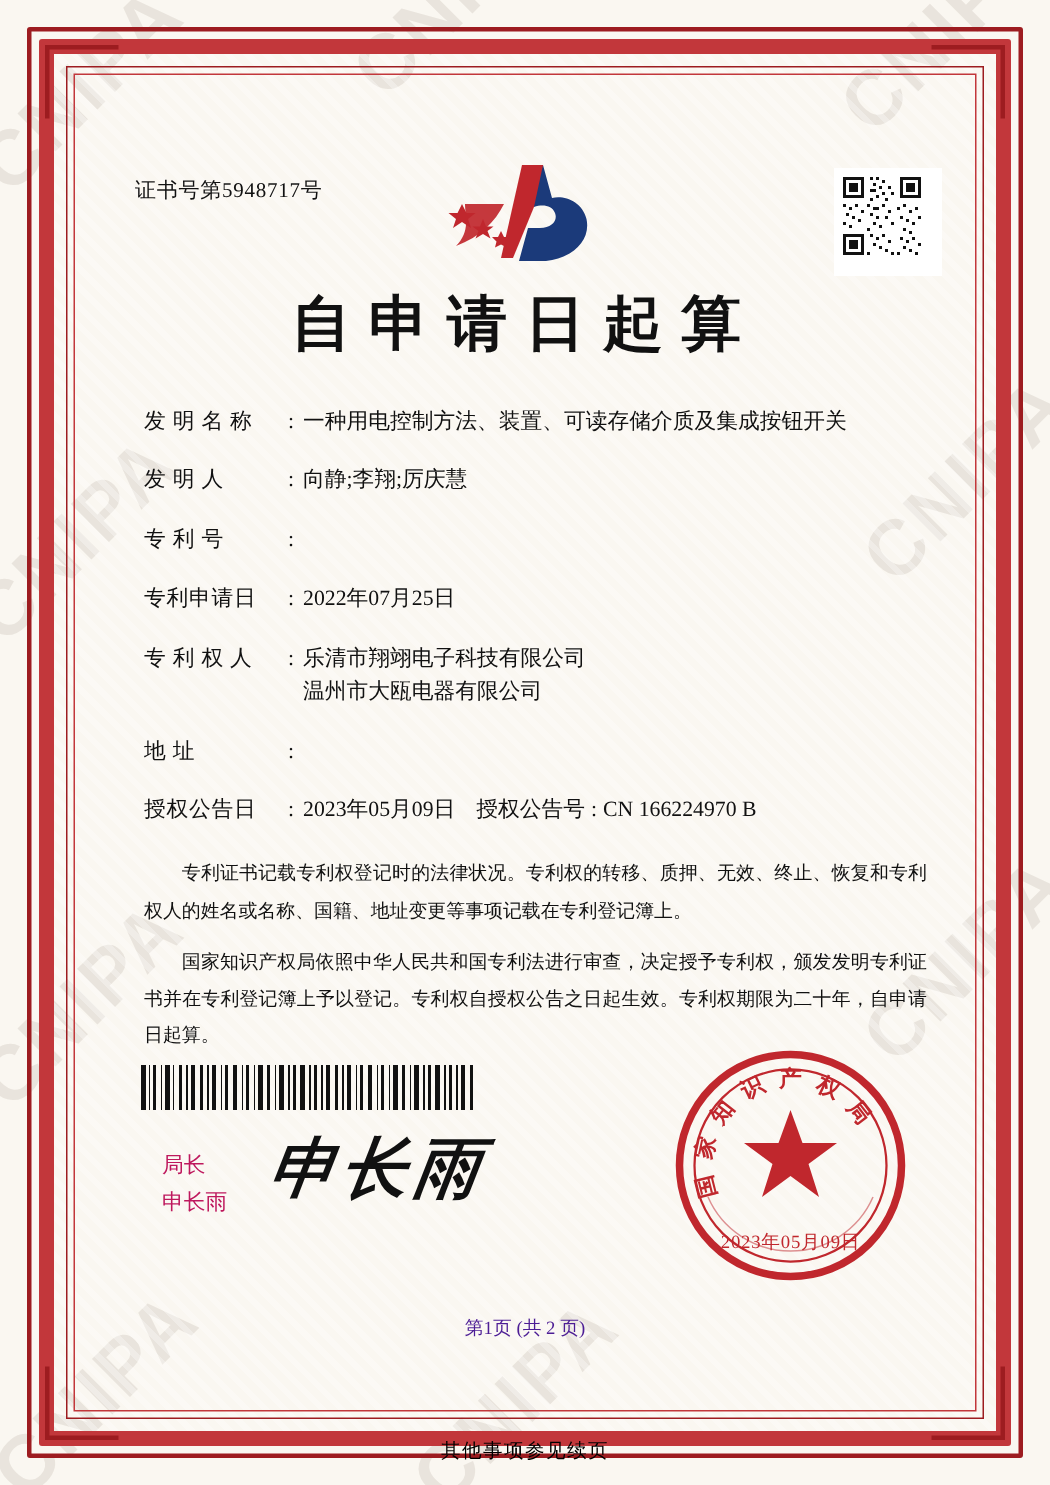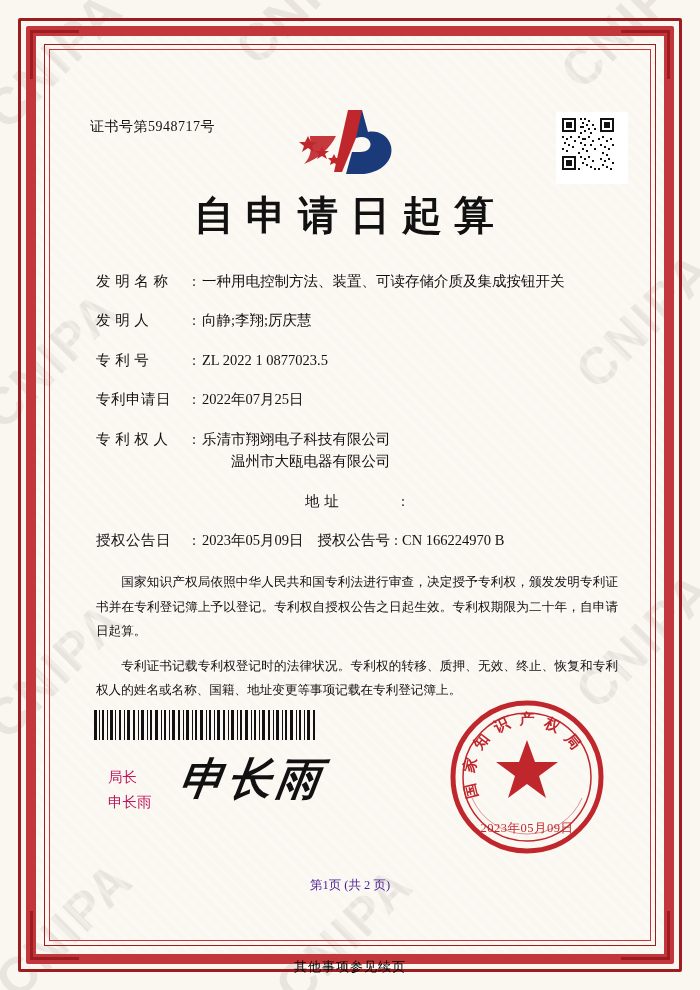--- a/index.html
+++ b/index.html
@@ -123,36 +123,35 @@
     top: 210px;
     left: 36px;
     right: 20px;
     font-size: 14.5px;
     color: #111;
     line-height: 1.55;
   }
   .field-row {
     display: flex;
     margin-bottom: 17px;
-    justify-content: center;
   }
   .field-label {
     width: 96px;
     flex: 0 0 96px;
     letter-spacing: 0.5px;
     white-space: nowrap;
   }
   .field-colon {
     flex: 0 0 10px;
   }
   .field-value {
     flex: 1 1 auto;
     word-break: break-all;
   }
-  .field-value .line2 { display: block; margin-left: 29px; }
+  .field-value .line2 { display: block; }
   .inline-pair {
     display: flex;
   }
   .inline-pair .second-label {
     margin-left: 14px;
     white-space: nowrap;
   }
 
   .paras {
     position: absolute;
@@ -361,21 +360,20 @@
 
       <div class="field-row">
         <div class="field-label">发 明 人</div>
         <div class="field-colon">:</div>
         <div class="field-value">向静;李翔;厉庆慧</div>
       </div>
 
       <div class="field-row">
         <div class="field-label">专 利 号</div>
         <div class="field-colon">:</div>
-        <div class="field-value">ZL 2022 1 0877023.5</div>
       </div>
 
       <div class="field-row">
         <div class="field-label">专利申请日</div>
         <div class="field-colon">:</div>
         <div class="field-value">2022年07月25日</div>
       </div>
 
       <div class="field-row">
         <div class="field-label">专 利 权 人</div>
@@ -398,22 +396,22 @@
           <span>2023年05月09日</span>
           <span class="second-label">授权公告号</span>
           <span style="margin:0 4px;">:</span>
           <span>CN 166224970 B</span>
         </div>
       </div>
 
     </div>
 
     <div class="paras">
+      <p>专利证书记载专利权登记时的法律状况。专利权的转移、质押、无效、终止、恢复和专利权人的姓名或名称、国籍、地址变更等事项记载在专利登记簿上。</p>
       <p>国家知识产权局依照中华人民共和国专利法进行审查，决定授予专利权，颁发发明专利证书并在专利登记簿上予以登记。专利权自授权公告之日起生效。专利权期限为二十年，自申请日起算。</p>
-      <p>专利证书记载专利权登记时的法律状况。专利权的转移、质押、无效、终止、恢复和专利权人的姓名或名称、国籍、地址变更等事项记载在专利登记簿上。</p>
     </div>
 
     <div class="barcode">
       <svg width="240" height="30" viewBox="0 0 240 30" shape-rendering="crispEdges">
         <g fill="#111">
           <rect x="0" y="0" width="3" height="30"></rect>
             <rect x="5" y="0" width="1" height="30"></rect>
           <rect x="8" y="0" width="2" height="30"></rect>
             <rect x="13" y="0" width="1" height="30"></rect>
           <rect x="16" y="0" width="3" height="30"></rect>

